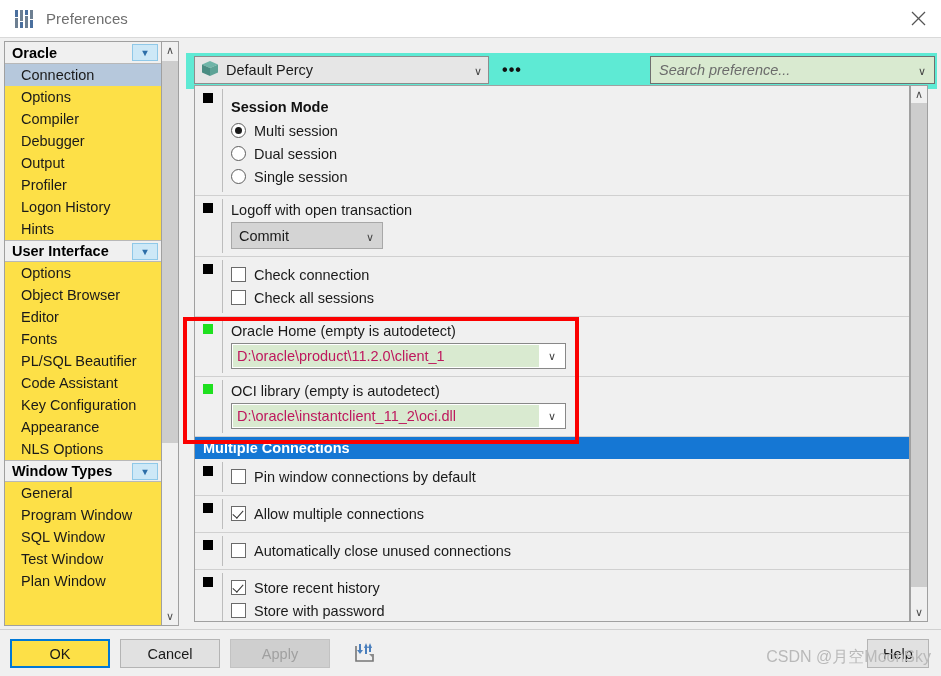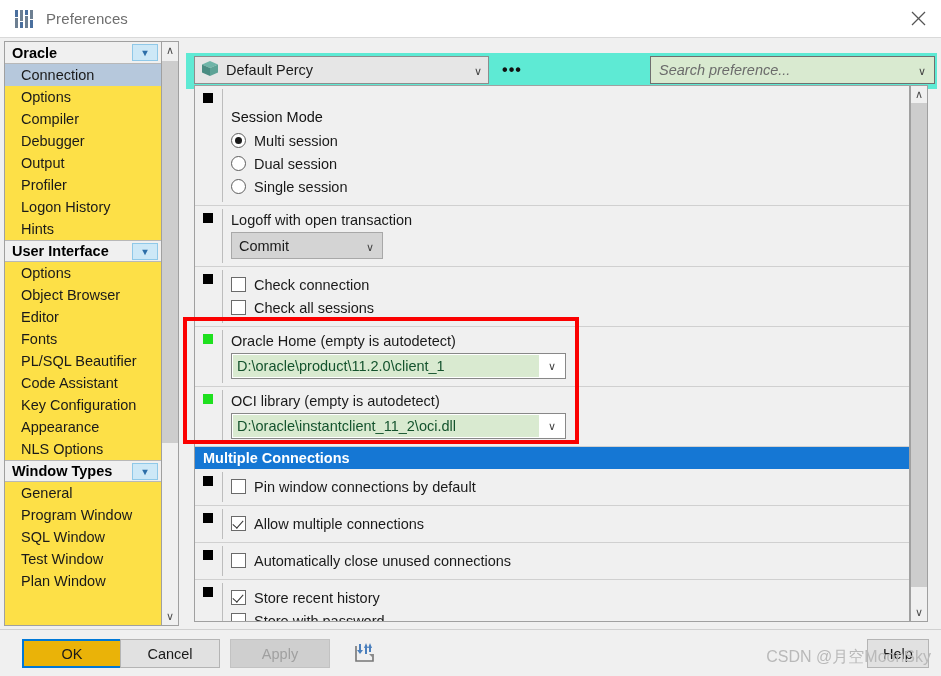--- a/index.html
+++ b/index.html
@@ -180,22 +180,22 @@
     width: 10px; height: 10px;
     background: #000;
   }
   .marker.green { background: #1fe01f; }
   .vline {
     position: absolute; left: 27px; top: 3px; bottom: 3px;
     width: 1px; background: #bdbdbd;
   }
   .sec-body { padding-left: 36px; }
   .sec-title {
-    font-weight: normal; font-size: 14.5px; color: #111;
-    margin: 17px 0 4px 0;
+    font-weight: bold; font-size: 14.5px; color: #111;
+    margin: 7px 0 4px 0;
   }
   .sec-label {
     font-size: 14.5px; color: #1a1a1a; margin: 0 0 4px 0;
   }
 
   .radio-row, .check-row {
     display: flex; align-items: center;
     height: 23px;
     font-size: 14.5px; color: #1a1a1a;
   }
@@ -238,21 +238,21 @@
     background: #ffffff; border: 1px solid #888;
     box-sizing: border-box; position: relative;
     display: flex; align-items: center;
   }
   .combo-path .pval {
     background: #d9ead0;
     height: 22px; line-height: 22px;
     margin-left: 1px;
     flex: 1;
     padding-left: 4px;
-    font-size: 14.5px; color: #14532d;
+    font-size: 14.5px; color: #be185d;
     white-space: nowrap; overflow: hidden;
   }
   .combo-path .dd {
     width: 26px; height: 24px;
     display: flex; align-items: center; justify-content: center;
     color: #444;
   }
 
   .blue-header {
     background: #1577d4;
@@ -283,21 +283,21 @@
   }
   .btn {
     position: absolute; top: 9px;
     height: 29px;
     background: #e1e1e1;
     border: 1px solid #b4b4b4;
     font-size: 14.5px; color: #1a1a1a;
     display: flex; align-items: center; justify-content: center;
     box-sizing: border-box;
   }
-  .btn.primary { border: 2px solid #0078d7; background: #eab308; margin-left: 12px; }
+  .btn.primary { border: 2px solid #0078d7; background: #fde047; }
   .btn.disabled { color: #a0a0a0; background: #cfcfcf; border-color: #c2c2c2; }
   .btn-ok { left: 10px; width: 100px; }
   .btn-cancel { left: 120px; width: 100px; }
   .btn-apply { left: 230px; width: 100px; }
   .btn-help { right: 12px; width: 62px; }
   .ie-icon { position: absolute; left: 352px; top: 11px; width: 26px; height: 24px; }
 
   .watermark {
     position: absolute; right: 10px; bottom: 8px;
     font-size: 16px; color: #b9b9b9;

